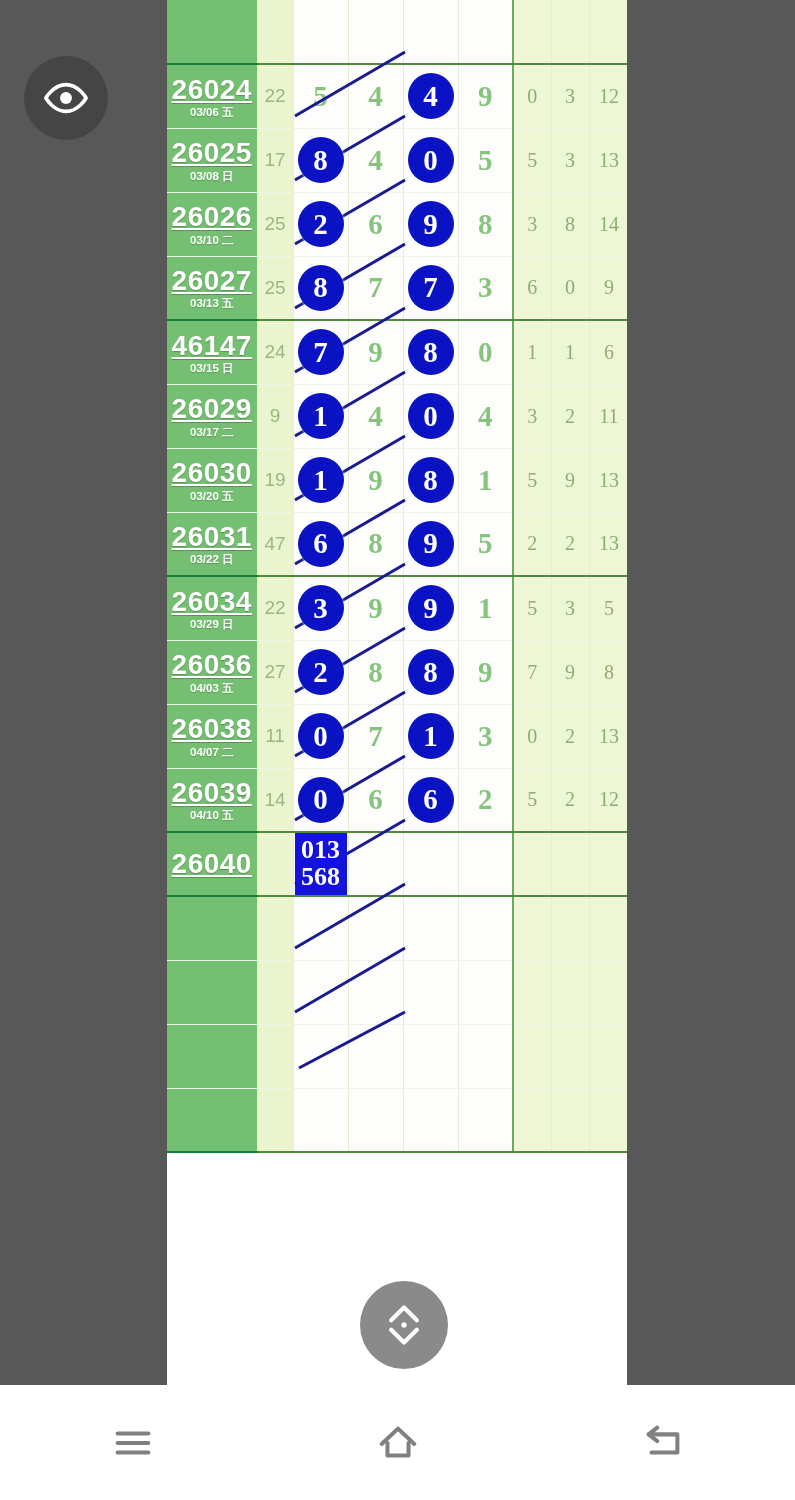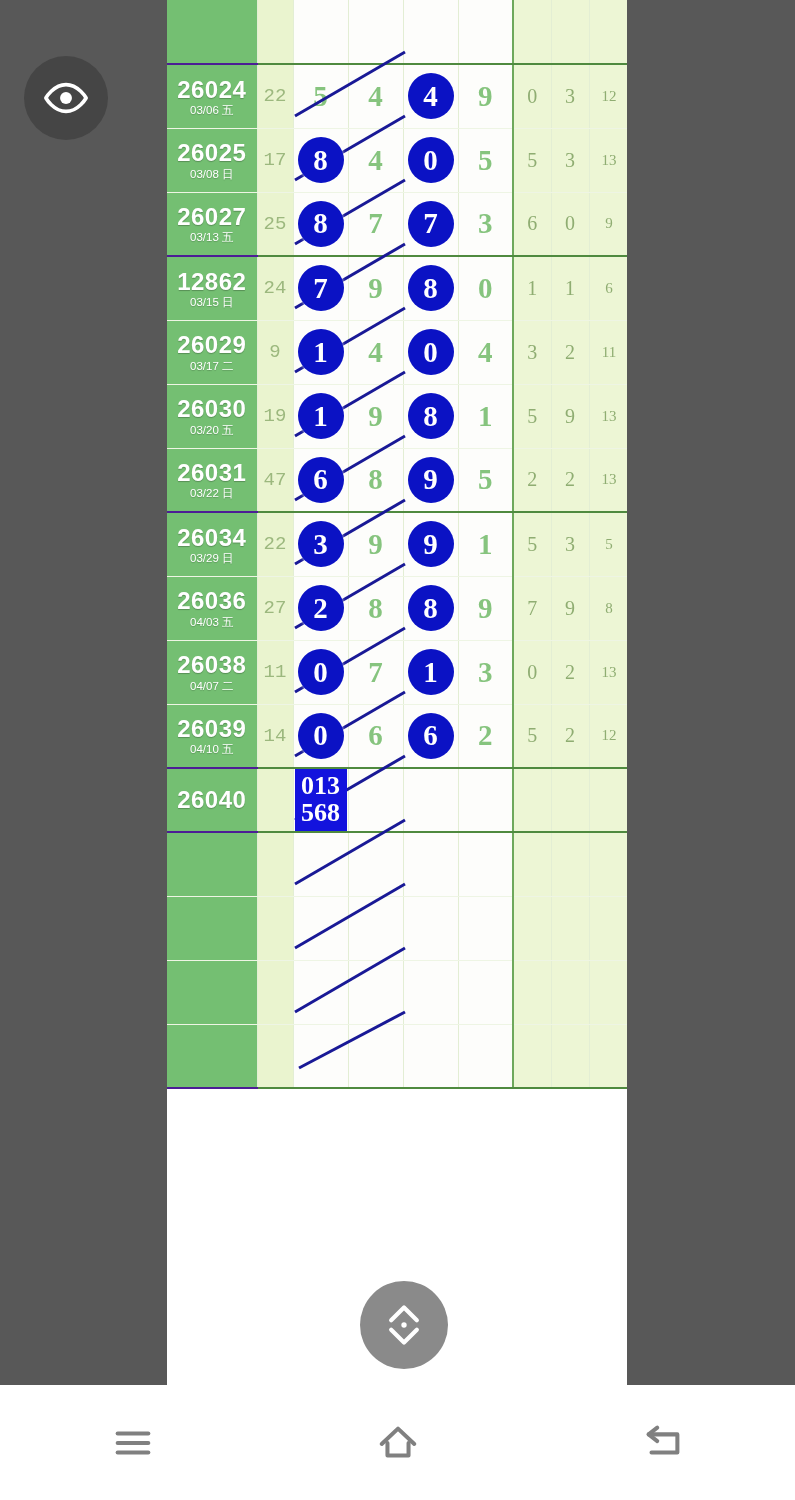--- a/index.html
+++ b/index.html
@@ -47,40 +47,40 @@
 
   
   td.issue {
     width:90px;
     background:#74bf72;
     color:#ffffff;
     border-right:2px solid #4f8a3f;
     border-bottom:1px solid #8fd08d;
     line-height:1.05;
   }
-  tr.grp td.issue { border-bottom:2px solid #4c1d95; }
+  tr.grp td.issue { border-bottom:2px solid #15803d; }
   td.issue .no {
-    font-size:24px; font-weight:bold;
+    font-size:28px; font-weight:bold;
     letter-spacing:.5px;
     text-shadow:0 1px 1px rgba(0,0,0,.25);
+    text-decoration:underline;
   }
   td.issue .dt {
-    font-size:11.5px; font-weight:normal;
+    font-size:11.5px; font-weight:bold;
     margin-top:2px;
     text-shadow:0 1px 1px rgba(0,0,0,.2);
   }
 
   
   td.sum {
     width:36px;
     background:#eaf4cf;
     color:#9cb87e;
     font-size:19px;
     border-right:2px solid #cfe3ae;
-    font-family:Liberation Mono, monospace;
   }
 
   
   td.dig {
     width:55px;
     background:#fdfdfb;
   }
   td.dig.last { border-right:2px solid #6ea85c; }
   td.dig .plain {
     font-size:29px; font-weight:bold;
@@ -113,21 +113,21 @@
 
   
   td.stat {
     width:38px;
     background:#edf6d5;
     color:#8fad72;
     font-size:20px;
     font-family:"Liberation Serif", serif;
   }
   td.stat.w {
-    width:40px; font-size:15px;
+    width:40px; font-size:20px;
   }
   td.stat.first { border-left:2px solid #6ea85c; }
 
   
   td.issue.empty .no, td.issue.empty .dt { visibility:hidden; }
 
   
   #lines {
     position:absolute; left:0; top:0;
     width:460px; height:1385px;
@@ -210,37 +210,51 @@
             </td>
             <td class="sum"><span class="">17</span></td>
             <td class="dig"><span class="ball">8</span></td>
             <td class="dig"><span class="plain">4</span></td>
             <td class="dig"><span class="ball">0</span></td>
             <td class="dig last"><span class="plain">5</span></td>
             <td class="stat first"><span class="">5</span></td>
             <td class="stat"><span class="">3</span></td>
             <td class="stat w"><span class="">13</span></td>
           </tr>
+          <tr class="row">
+            <td class="issue">
+              <div class="no">26026</div>
+              <div class="dt">03/10 二</div>
+            </td>
+            <td class="sum"><span class="">25</span></td>
+            <td class="dig"><span class="ball">2</span></td>
+            <td class="dig"><span class="plain">6</span></td>
+            <td class="dig"><span class="ball">9</span></td>
+            <td class="dig last"><span class="plain">8</span></td>
+            <td class="stat first"><span class="">3</span></td>
+            <td class="stat"><span class="">8</span></td>
+            <td class="stat w"><span class="">14</span></td>
+          </tr>
           <tr class="row grp">
             <td class="issue">
               <div class="no">26027</div>
               <div class="dt">03/13 五</div>
             </td>
             <td class="sum"><span class="">25</span></td>
             <td class="dig"><span class="ball">8</span></td>
             <td class="dig"><span class="plain">7</span></td>
             <td class="dig"><span class="ball">7</span></td>
             <td class="dig last"><span class="plain">3</span></td>
             <td class="stat first"><span class="">6</span></td>
             <td class="stat"><span class="">0</span></td>
             <td class="stat w"><span class="">9</span></td>
           </tr>
           <tr class="row">
             <td class="issue">
-              <div class="no">12862</div>
+              <div class="no">46147</div>
               <div class="dt">03/15 日</div>
             </td>
             <td class="sum"><span class="">24</span></td>
             <td class="dig"><span class="ball">7</span></td>
             <td class="dig"><span class="plain">9</span></td>
             <td class="dig"><span class="ball">8</span></td>
             <td class="dig last"><span class="plain">0</span></td>
             <td class="stat first"><span class="">1</span></td>
             <td class="stat"><span class="">1</span></td>
             <td class="stat w"><span class="">6</span></td>

